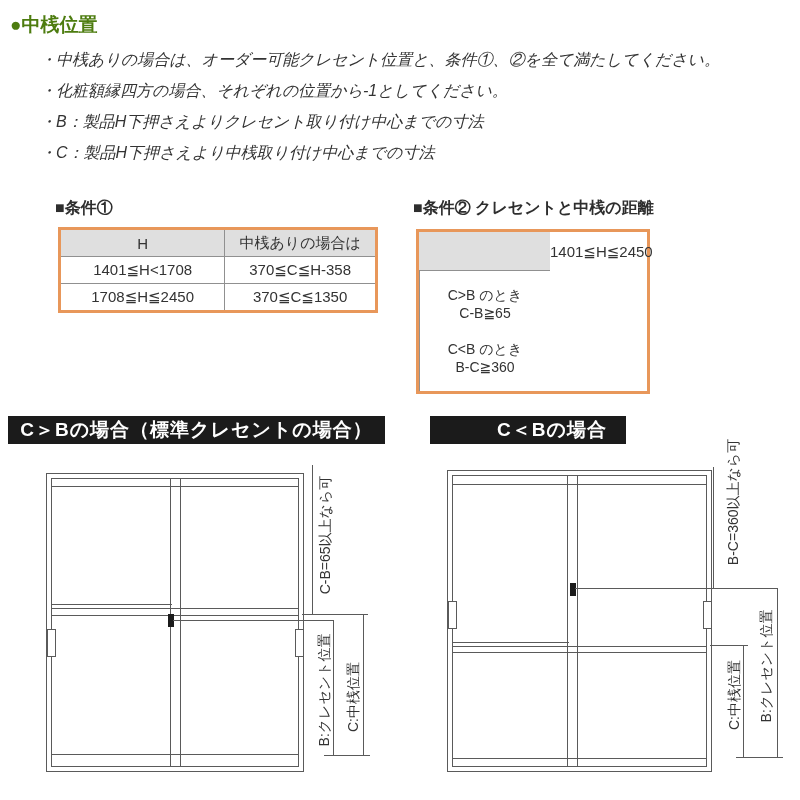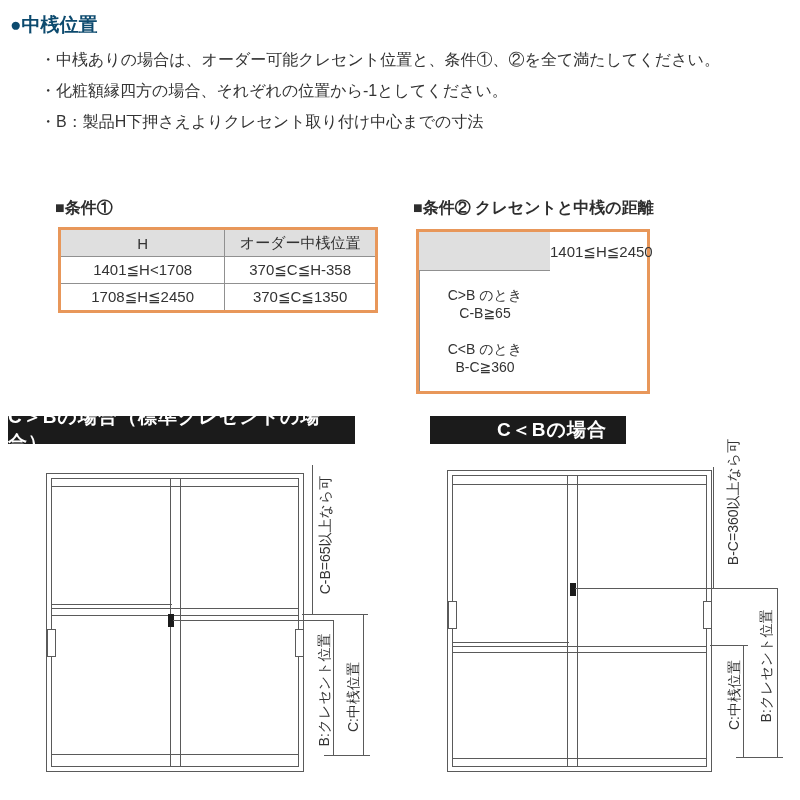--- a/index.html
+++ b/index.html
@@ -2,22 +2,22 @@
 <html><head>
 <meta charset="utf-8">
 <style>
   html,body{margin:0;padding:0;background:#fff;}
   #page{
     position:relative;width:800px;height:800px;background:#fff;overflow:hidden;
     font-family:"Liberation Sans",sans-serif;color:#333;
   }
   .abs{position:absolute;}
   
-  .page-title{left:10px;top:12px;font-size:19px;font-weight:bold;color:#0c4a6e;}
-  .bullets{left:40px;top:44px;width:756px;font-size:16px;line-height:31px;color:#333;}
+  .page-title{left:10px;top:12px;font-size:19px;font-weight:bold;color:#4d7c0f;}
+  .bullets{left:40px;top:44px;width:756px;font-size:16px;line-height:31px;color:#333;font-style:italic;}
   .cond-head{font-size:16px;font-weight:bold;color:#2e2e2e;}
   
   .otable{border:3px solid #E8975A;background:#fff;font-size:15px;color:#333;}
   table.t1{border-collapse:collapse;width:100%;table-layout:fixed;}
   table.t1 th,table.t1 td{border:1px solid #909090;text-align:center;height:26px;font-weight:normal;padding:0;}
   table.t1 th{background:#DFDFDF;}
   table.t1 th:first-child,table.t1 td:first-child{border-left:none;}
   table.t1 th:last-child,table.t1 td:last-child{border-right:none;}
   table.t1 thead th{border-top:none;}
   table.t1 tbody tr:last-child td{border-bottom:none;}
@@ -45,29 +45,30 @@
 <body>
 
 <div id="page">
 
   <div class="abs page-title">●中桟位置</div>
 
   <div class="abs bullets">
     <div>・中桟ありの場合は、オーダー可能クレセント位置と、条件①、②を全て満たしてください。</div>
     <div>・化粧額縁四方の場合、それぞれの位置から-1としてください。</div>
     <div>・B：製品H下押さえよりクレセント取り付け中心までの寸法</div>
+    <div>・C：製品H下押さえより中桟取り付け中心までの寸法</div>
   </div>
 
   <div class="abs cond-head" style="left:55px;top:198px;">■条件①</div>
   <div class="abs otable" style="left:58px;top:227px;width:314px;">
     <table class="t1">
       <thead>
         <tr>
           <th style="width:52%;">H</th>
-          <th>オーダー中桟位置</th>
+          <th>中桟ありの場合は</th>
         </tr>
       </thead>
       <tbody>
         <tr>
           <td>1401≦H&lt;1708</td>
           <td>370≦C≦H-358</td>
         </tr>
         <tr>
           <td>1708≦H≦2450</td>
           <td>370≦C≦1350</td>
@@ -87,21 +88,21 @@
           <div>C-B≧65</div>
         </div>
         <div class="case">
           <div>C&lt;B のとき</div>
           <div>B-C≧360</div>
         </div>
       </div>
     </div>
   </div>
 
-  <div class="abs blackbar" style="left:8px;top:416px;width:347px;">C＞Bの場合（標準クレセントの場合）</div>
+  <div class="abs blackbar" style="left:8px;top:416px;width:377px;">C＞Bの場合（標準クレセントの場合）</div>
   <div class="abs blackbar" style="left:430px;top:416px;width:148px;padding-left:48px;">C＜Bの場合</div>
 
   <div class="abs win" style="left:46px;top:473px;width:256px;height:297px;">
     <div class="inner"></div>
     <div class="stile" style="left:123px;"></div>
     <div class="hl" style="left:5px;top:12px;width:246px;"></div>
     <div class="hl" style="left:5px;top:130px;width:120px;"></div>
     <div class="hl" style="left:5px;top:134px;width:246px;"></div>
     <div class="hl" style="left:5px;top:141px;width:246px;"></div>
     <div class="hl" style="left:5px;top:280px;width:246px;"></div>

